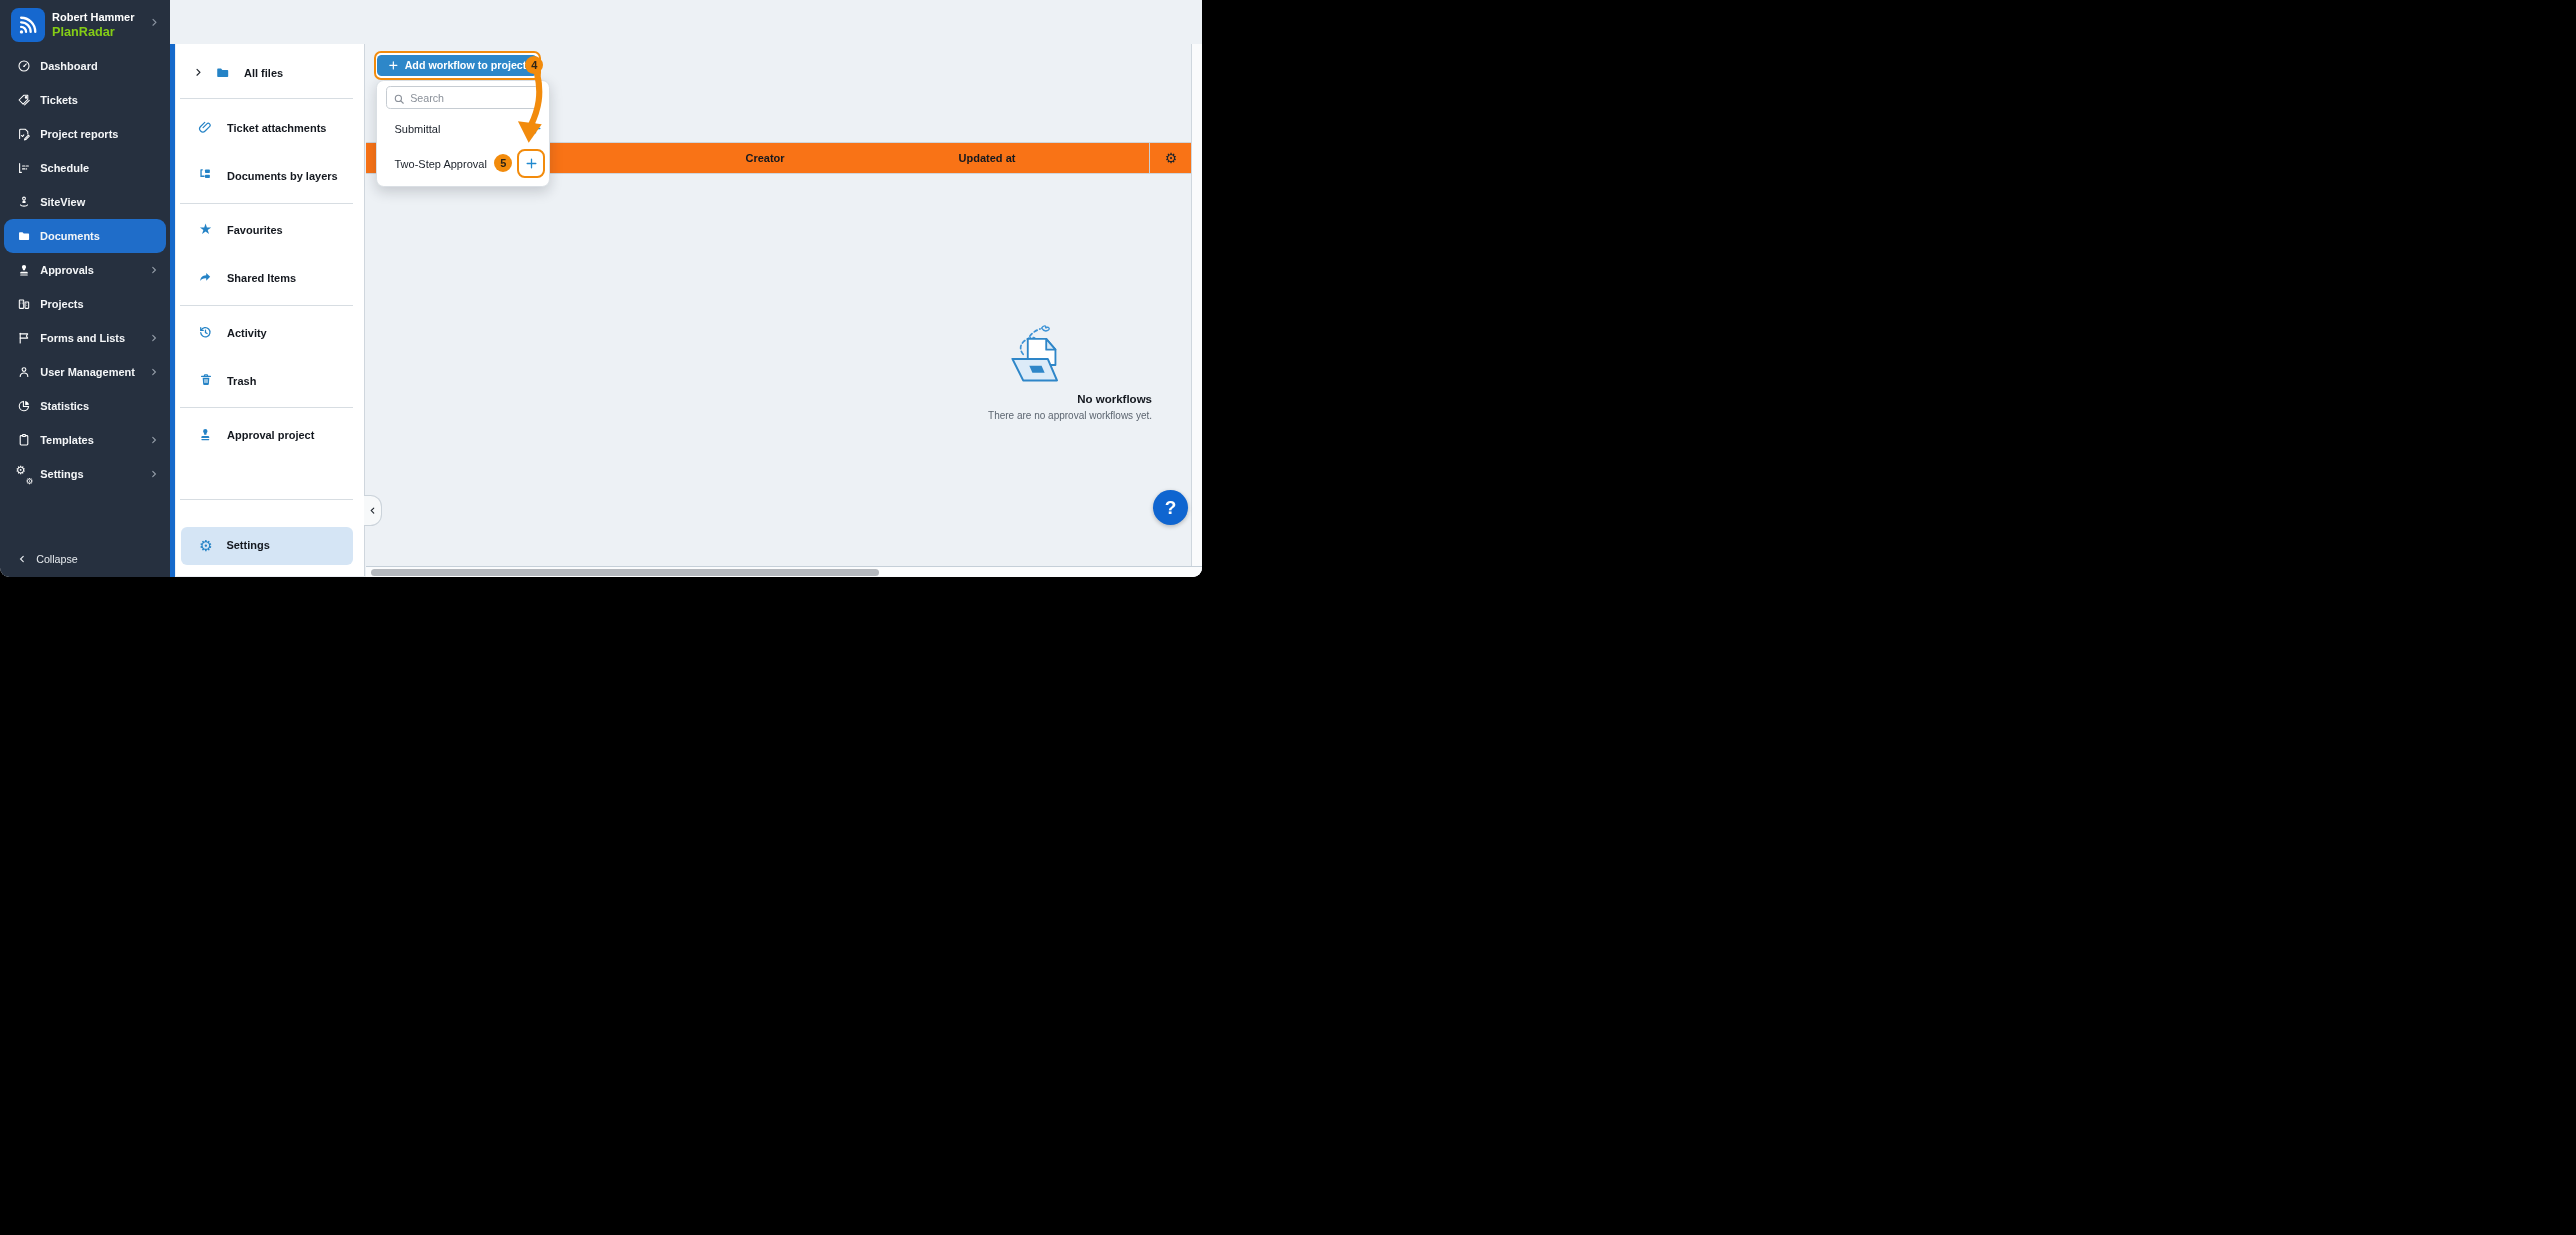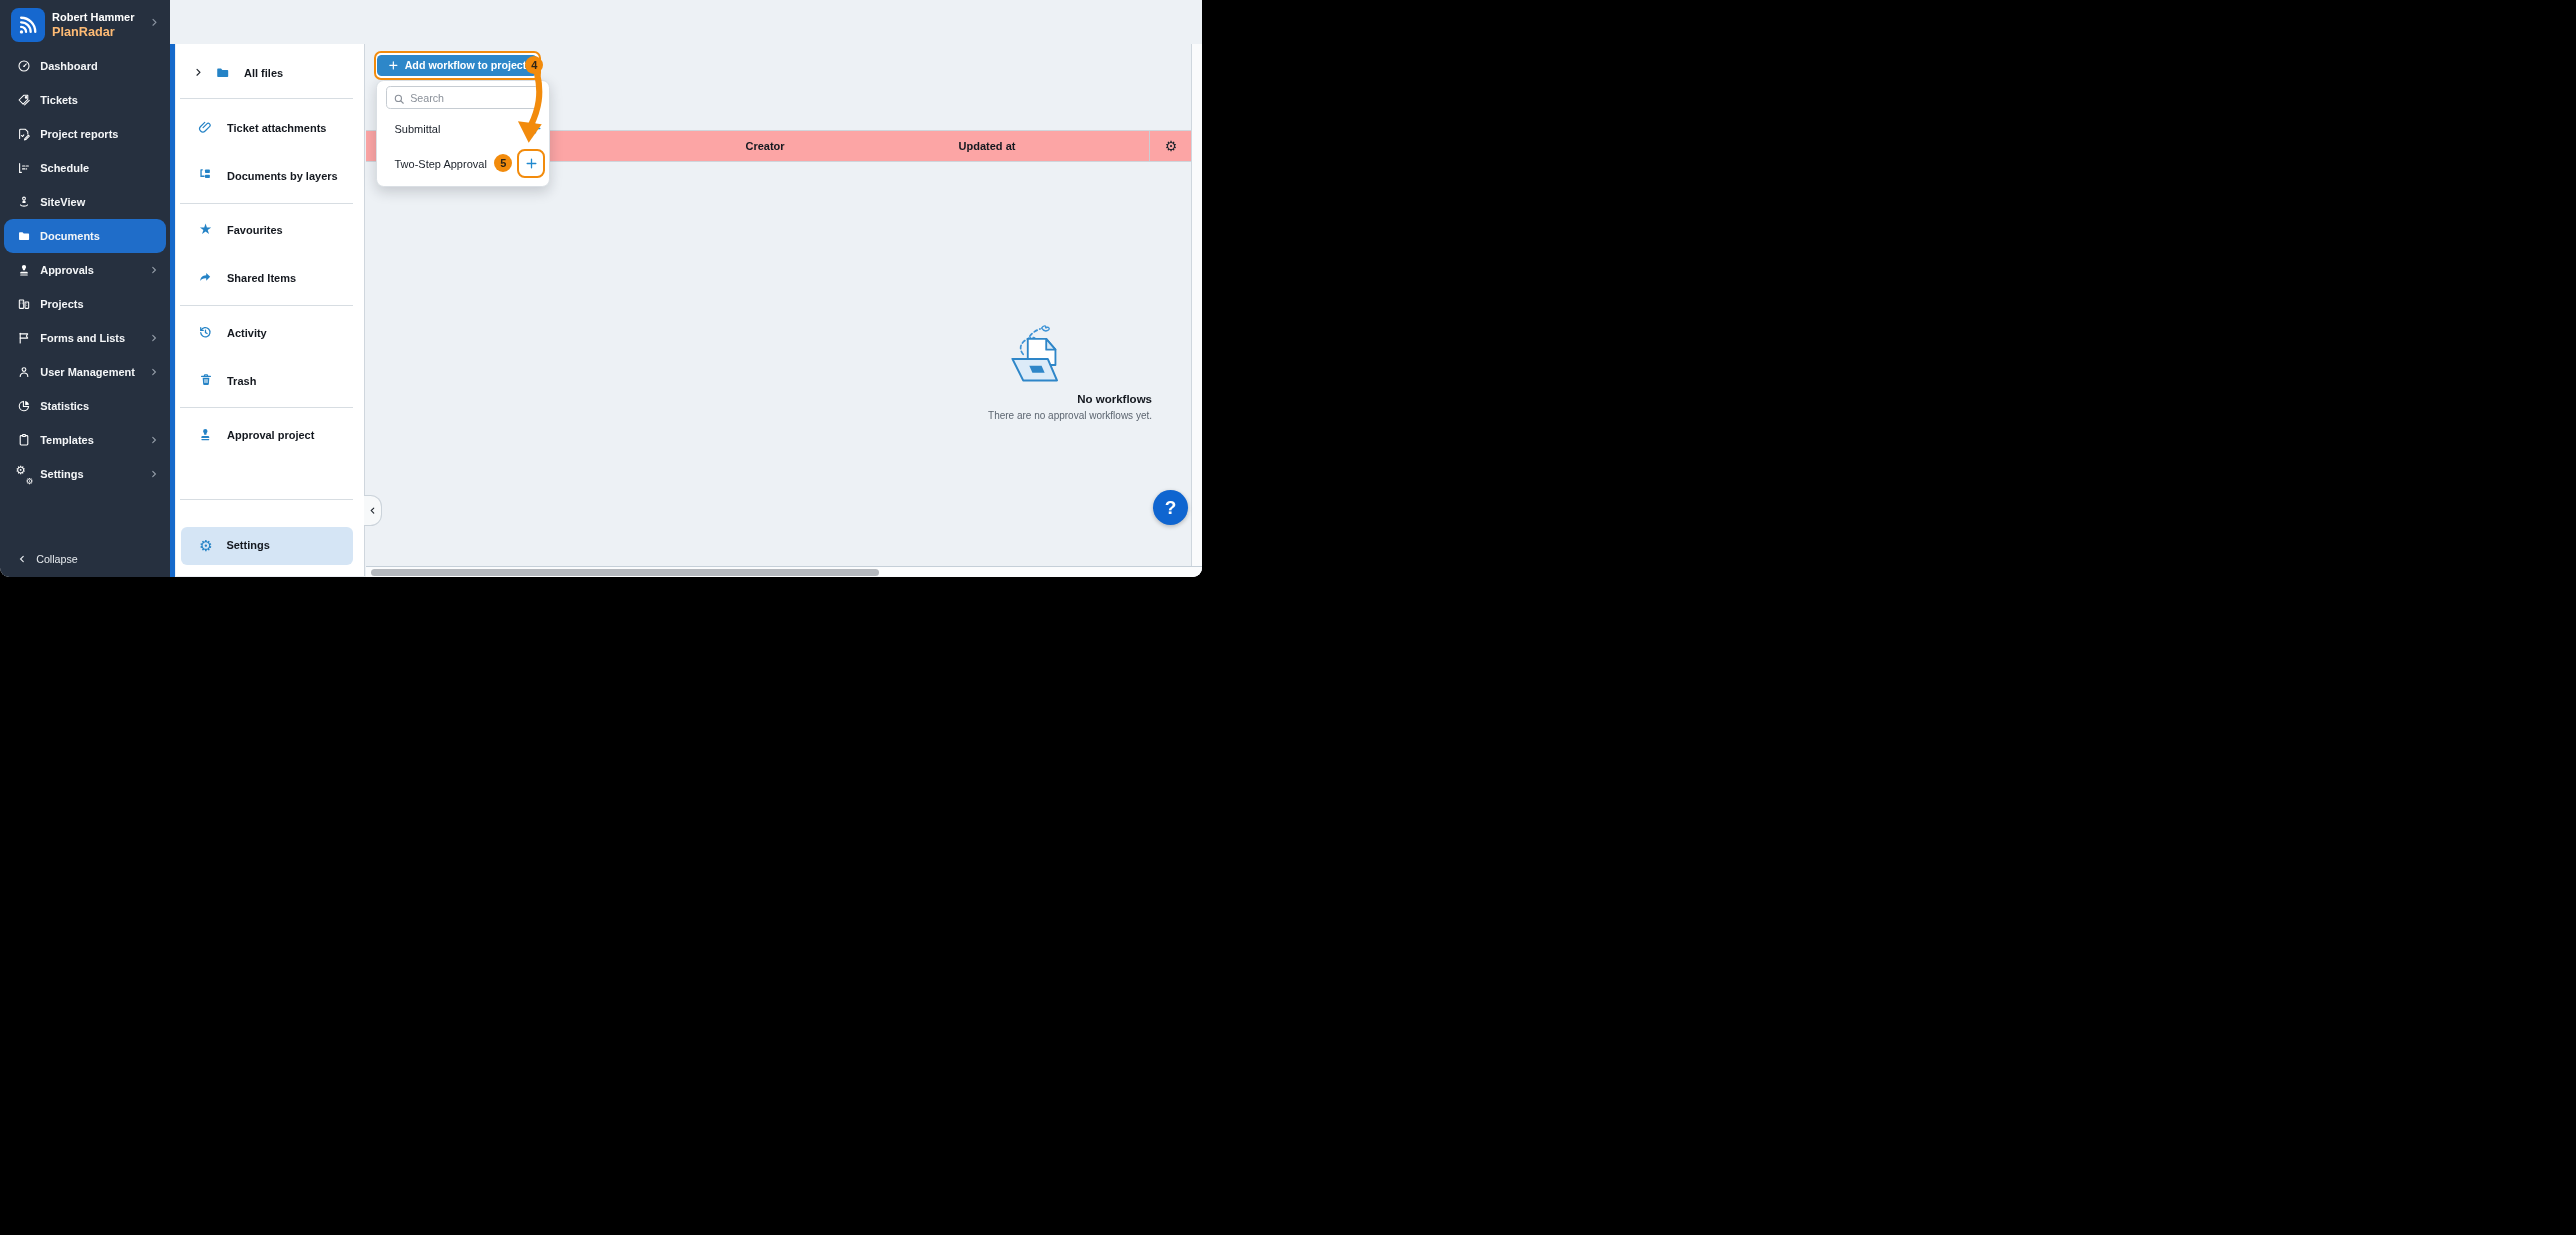--- a/index.html
+++ b/index.html
@@ -23,21 +23,21 @@
                  display:flex; align-items:center; justify-content:center; box-shadow:0 0 0 0.8px rgba(255,255,255,.25) inset; cursor:pointer;}
   .bell-wrap { position:absolute; left:999px; top:11.5px; width:21.5px; height:21.5px; cursor:pointer; }
   .notif-dot { position:absolute; right:-1.5px; top:-2.3px; width:9.2px; height:9.2px; border-radius:50%; background:#ffd21e; }
 
   
   .sidebar { position:absolute; left:0; top:0; width:170px; height:577px; background:#26303f; z-index:3; }
   .side-header { position:relative; height:49px; }
   .logo-sq { position:absolute; left:10.7px; top:7.7px; width:34px; height:34px; border-radius:7.7px; background:#1668cf;
              display:flex; align-items:center; justify-content:center; }
   .acct-name { position:absolute; left:52px; top:10.7px; color:#fff; font-size:11px; font-weight:600; }
-  .acct-brand { position:absolute; left:52px; top:25px; color:#fdba74; font-size:12.7px; font-weight:800; }
+  .acct-brand { position:absolute; left:52px; top:25px; color:#84cc16; font-size:12.7px; font-weight:800; }
   .side-header .chev { position:absolute; right:10.7px; top:17px; color:#8a93a0; }
   .nav { position:absolute; top:49px; left:0; right:0; }
   .nav-item { position:relative; height:34px; display:flex; align-items:center; padding:0 10.7px 0 17px;
               color:#f4f6f8; cursor:pointer; }
   .nav-item .ic { width:14px; height:14px; margin-right:9.2px; display:flex; align-items:center; justify-content:center; color:#fff; flex:none;}
   .nav-item .lbl { font-size:11px; font-weight:600; flex:1; white-space:nowrap; }
   .nav-item .chev { color:#97a0ab; }
   .nav-item.active { background:#1f6dc9; border-radius:9px; margin:0 3.8px; padding-left:13px; }
   .gears { position:relative; width:14px; height:14px; color:#fff; }
   .gears .g1 { position:absolute; left:-1.5px; top:-3.8px; font-size:11.5px; }
@@ -60,21 +60,21 @@
   .settings-hl { position:absolute; left:5.4px; top:483px; width:172px; height:38px; background:#d5e5f5; border-radius:6.1px; cursor:pointer; }
   .settings-hl .gear { position:absolute; left:17.6px; top:10px; font-size:15.3px; color:#2583c6; }
   .settings-hl .lbl { position:absolute; left:45px; top:11.5px; font-size:11px; font-weight:800; color:#14181f; }
   .collapse-tab { position:absolute; left:364px; top:495px; width:18.4px; height:31px; background:#f7f9fa;
                   border:0.8px solid #cbd3da; border-left:none; border-radius:0 11.5px 11.5px 0; z-index:4;
                   display:flex; align-items:center; justify-content:center; color:#20262e; cursor:pointer; }
 
   
   .main { position:absolute; left:366px; top:44px; right:0; bottom:0; background:#edf1f5; }
   .v-gutter { position:absolute; right:0; top:0; width:10.7px; bottom:11.5px; background:#fafbfc; border-left:0.8px solid #cfd7de; }
-  .thead { position:absolute; left:0; top:86px; right:10.7px; height:32px; background:#fca5a5;
+  .thead { position:absolute; left:0; top:98px; right:10.7px; height:32px; background:#f97316;
            border-top:0.8px solid #cfd5db; border-bottom:0.8px solid #cfd5db;text-align:right; }
   .thead .h { position:absolute; top:0; height:100%; display:flex; align-items:center; transform:translateX(-50%);
               font-size:11px; font-weight:700; color:#14181f; }
   .th-creator { left:399px; } .th-updated { left:621px; }
   .th-sep { position:absolute; left:783px; top:0; bottom:0; width:0.8px; background:#c9ced4; }
   .th-gear { position:absolute; left:791px; top:0; height:100%; width:28px; display:flex; align-items:center;
              justify-content:center; font-size:14px; color:#1d232b; cursor:pointer; }
 
   .anno-btn { position:absolute; left:7.7px; top:7px; border:2.3px solid #f28b0c; border-radius:7px; padding:1.5px;
               background:#fff; z-index:6; }

